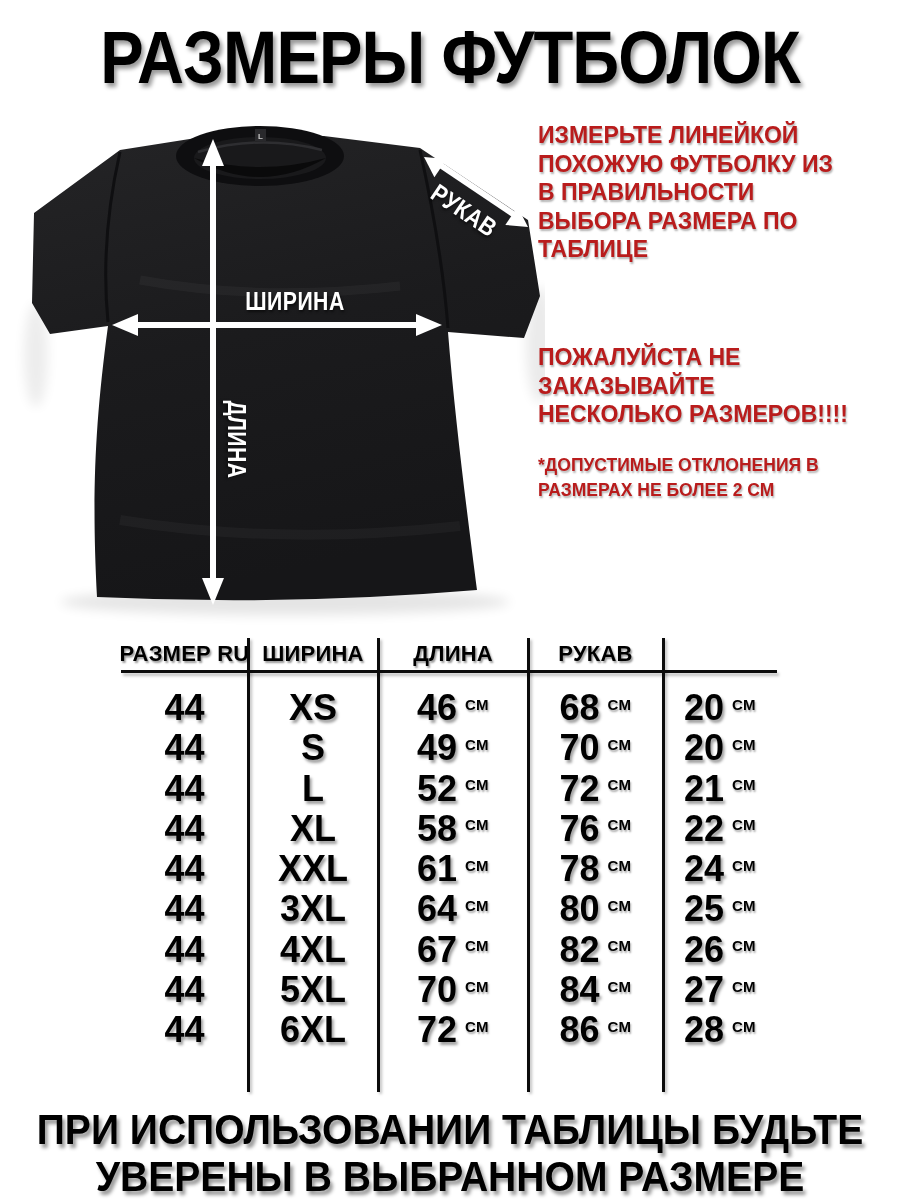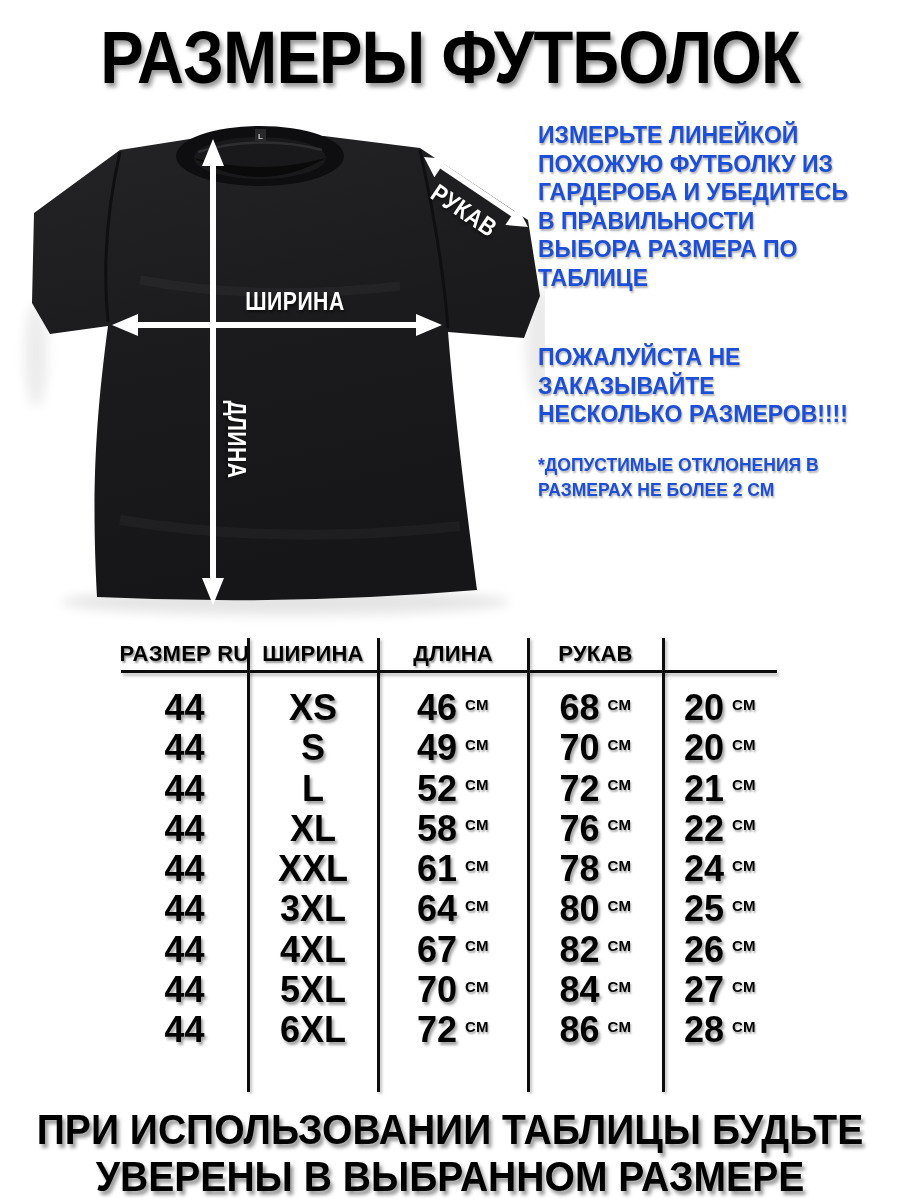--- a/index.html
+++ b/index.html
@@ -16,21 +16,21 @@
   .diagram{position:absolute;left:0;top:100px;width:545px;height:530px;}
   .diagram svg{position:absolute;left:0;top:0;}
   .shirt-label{position:absolute;color:#fff;font-size:25px;letter-spacing:.5px;
                text-align:center;white-space:nowrap;
                text-shadow:1px 2px 3px rgba(0,0,0,.55);}
   .lbl-width{left:205px;top:187px;width:180px;transform:scaleX(.85);}
   .lbl-length{left:156px;top:325px;width:160px;transform:rotate(90deg) scaleX(.85);}
   .lbl-sleeve{left:404px;top:96px;width:120px;transform:rotate(34deg) scaleX(.85);}
 
   
-  .para{position:absolute;left:538px;color:#1d4ed8;
+  .para{position:absolute;left:538px;color:#b91c1c;
         text-shadow:1px 2px 2px rgba(0,0,0,.30);}
   .para .line{white-space:nowrap;}
   .para-measure{top:121px;font-size:23px;line-height:28.5px;}
   .para-warning{top:343px;font-size:23px;line-height:28.5px;}
   .para-tolerance{top:453px;font-size:17.5px;line-height:24.5px;}
 
   
   .thead{position:absolute;left:121px;top:636px;width:656px;height:36px;
          display:grid;grid-template-columns:127px 130px 150px 135px 114px;}
   .thead .hcell{display:flex;align-items:center;justify-content:center;
@@ -124,21 +124,20 @@
     </svg>
 
     <div class="shirt-label lbl-width">ШИРИНА</div>
     <div class="shirt-label lbl-length">ДЛИНА</div>
     <div class="shirt-label lbl-sleeve">РУКАВ</div>
   </div>
 
   <div class="para para-measure">
     <div class="line">ИЗМЕРЬТЕ ЛИНЕЙКОЙ</div>
     <div class="line">ПОХОЖУЮ ФУТБОЛКУ ИЗ</div>
-    <div class="line">ГАРДЕРОБА И УБЕДИТЕСЬ</div>
     <div class="line">В ПРАВИЛЬНОСТИ</div>
     <div class="line">ВЫБОРА РАЗМЕРА ПО</div>
     <div class="line">ТАБЛИЦЕ</div>
   </div>
 
   <div class="para para-warning">
     <div class="line">ПОЖАЛУЙСТА НЕ</div>
     <div class="line">ЗАКАЗЫВАЙТЕ</div>
     <div class="line">НЕСКОЛЬКО РАЗМЕРОВ!!!!</div>
   </div>

